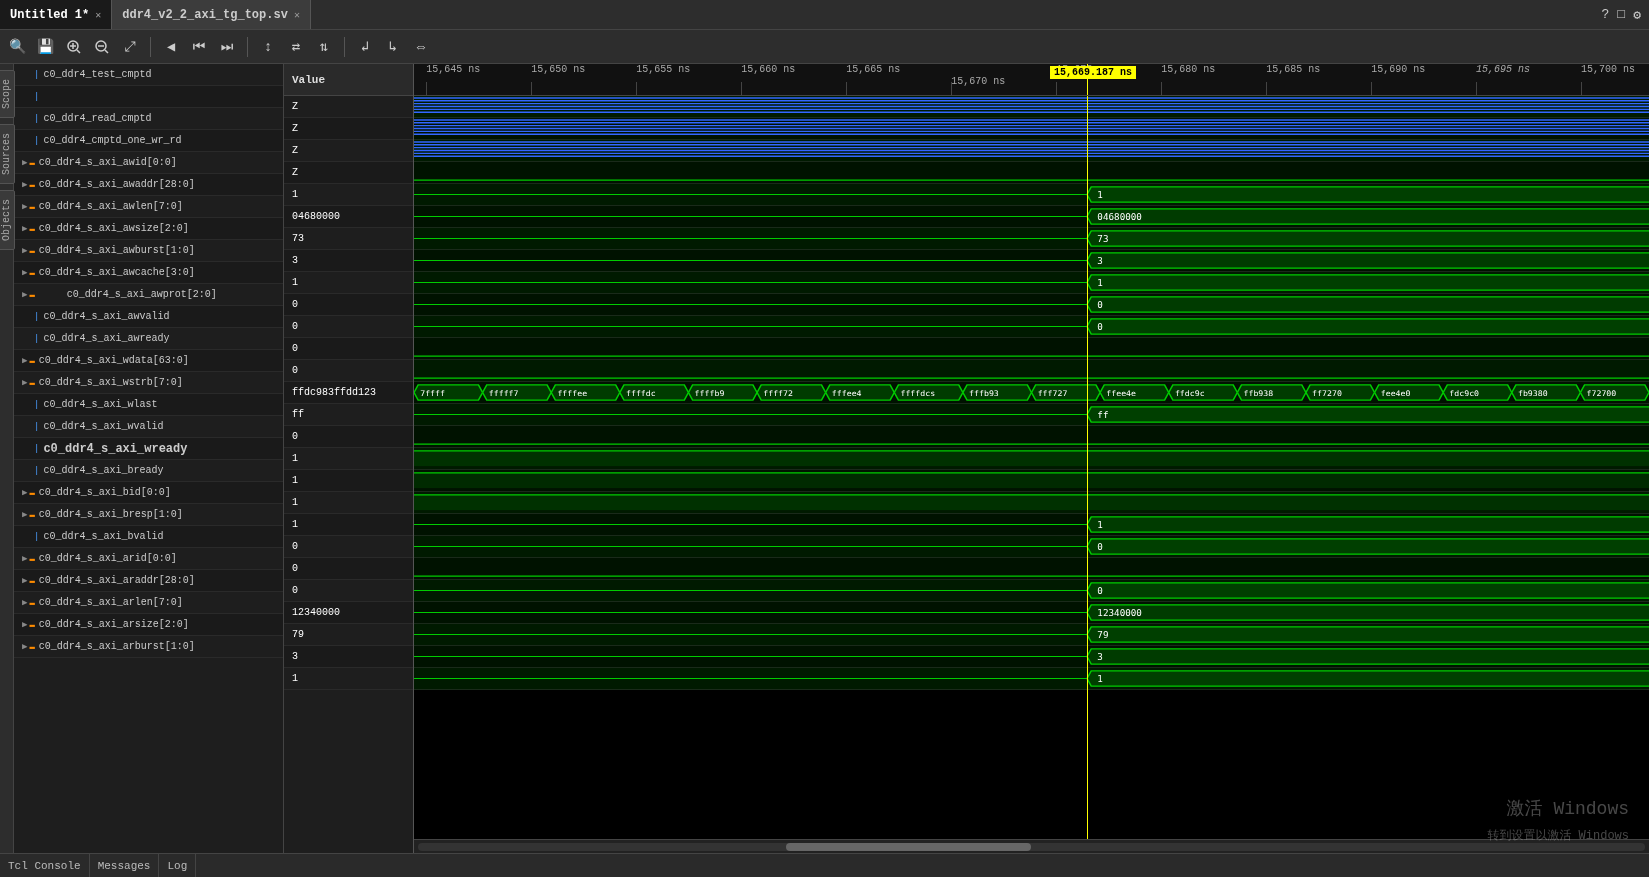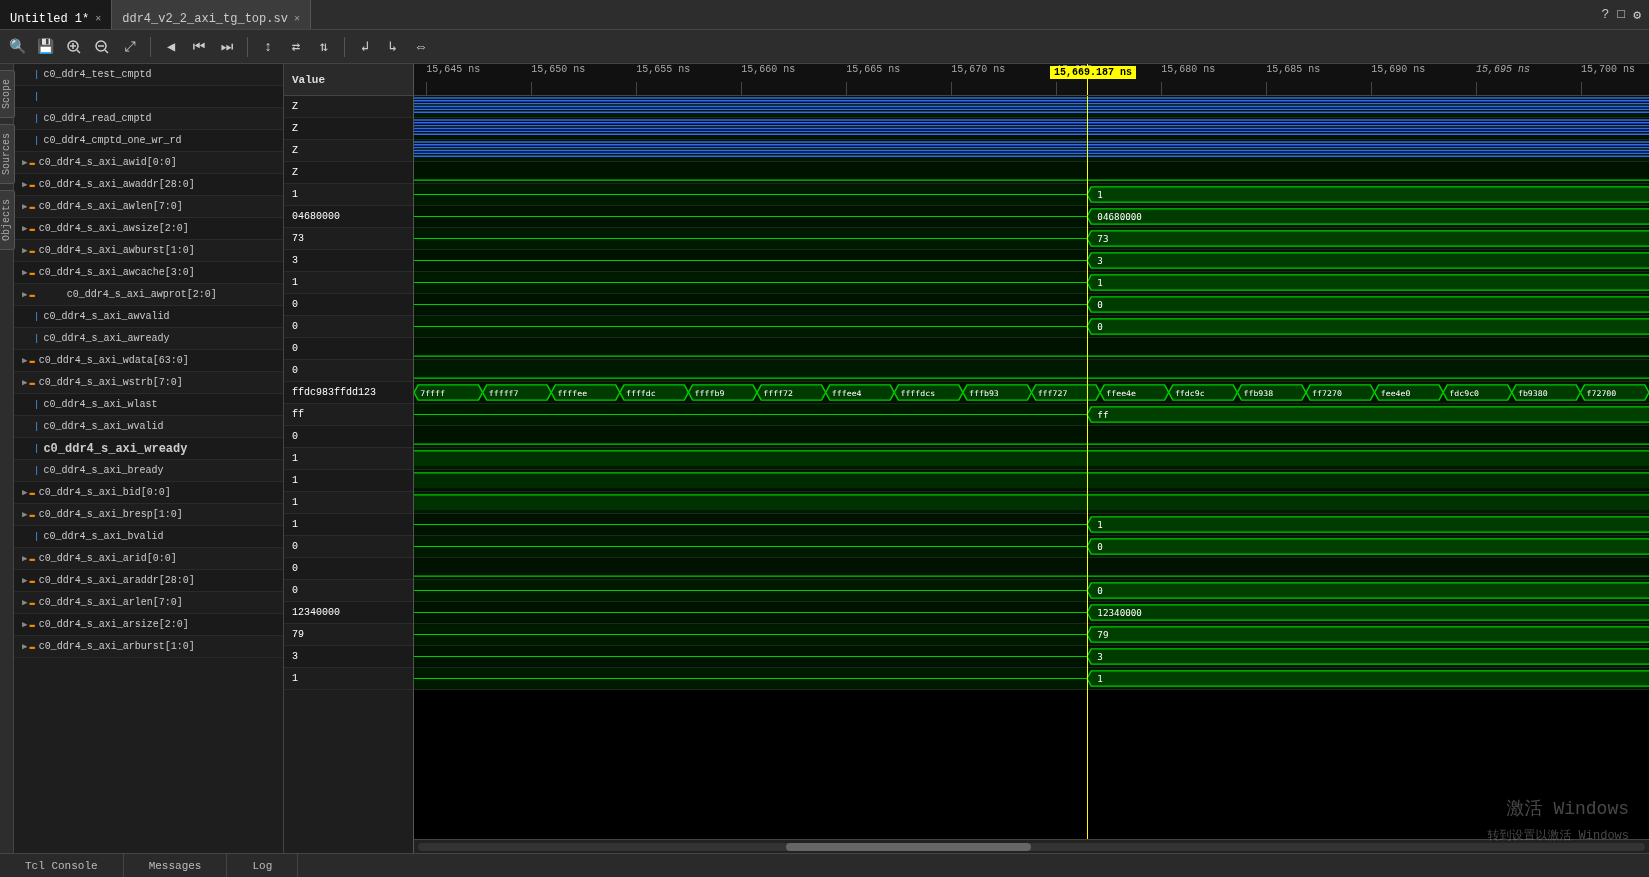--- a/index.html
+++ b/index.html
@@ -9,28 +9,29 @@
     #titlebar {
       background: #2d2d2d;
       height: 30px;
       display: flex;
       align-items: center;
       border-bottom: 1px solid #444;
       position: relative;
     }
     .tab {
       display: inline-flex;
-      align-items: flex-start;
+      align-items: center;
       height: 100%;
       padding: 12px 10px;
       background: #3c3c3c;
       border-right: 1px solid #555;
       font-size: 12px;
       color: #ccc;
       gap: 6px;
+      font-weight: bold;
     }
     .tab.active { background: #1a1a1a; color: #fff; }
     .tab-close { cursor: pointer; color: #999; font-size: 10px; }
     .title-icons {
       position: absolute;
       right: 8px;
       display: flex;
       gap: 8px;
       color: #ccc;
       font-size: 13px;
@@ -240,21 +241,21 @@
 
     
     #bottom-tabs {
       height: 24px;
       background: #2a2a2a;
       display: flex;
       align-items: center;
       border-top: 1px solid #444;
     }
     .bottom-tab {
-      padding: 0 25px;
+      padding: 0 8px;
       height: 100%;
       display: flex;
       align-items: center;
       border-right: 1px solid #444;
       cursor: pointer;
       font-size: 11px;
       color: #bbb;
     }
 
     
@@ -591,21 +592,21 @@
             <div class="time-marker" style="left: 1%; text-align: center;">15,645 ns</div>
             <div class="time-marker-line" style="left: 1%;"></div>
             <div class="time-marker" style="left: 9.5%;">15,650 ns</div>
             <div class="time-marker-line" style="left: 9.5%;"></div>
             <div class="time-marker" style="left: 18%;">15,655 ns</div>
             <div class="time-marker-line" style="left: 18%;"></div>
             <div class="time-marker" style="left: 26.5%;">15,660 ns</div>
             <div class="time-marker-line" style="left: 26.5%;"></div>
             <div class="time-marker" style="left: 35%;">15,665 ns</div>
             <div class="time-marker-line" style="left: 35%;"></div>
-            <div class="time-marker" style="left: 43.5%;">15,670 ns</div>
+            <div class="time-marker" style="left: 43.5%; margin-top: 12px;">15,670 ns</div>
             <div class="time-marker-line" style="left: 43.5%;"></div>
             <div class="time-marker" style="left: 52%;">15,675 ns</div>
             <div class="time-marker-line" style="left: 52%;"></div>
             <div class="time-marker" style="left: 60.5%;">15,680 ns</div>
             <div class="time-marker-line" style="left: 60.5%;"></div>
             <div class="time-marker" style="left: 69%;">15,685 ns</div>
             <div class="time-marker-line" style="left: 69%;"></div>
             <div class="time-marker" style="left: 77.5%;">15,690 ns</div>
             <div class="time-marker-line" style="left: 77.5%;"></div>
             <div class="time-marker" style="left: 86%; font-style: italic;">15,695 ns</div>

